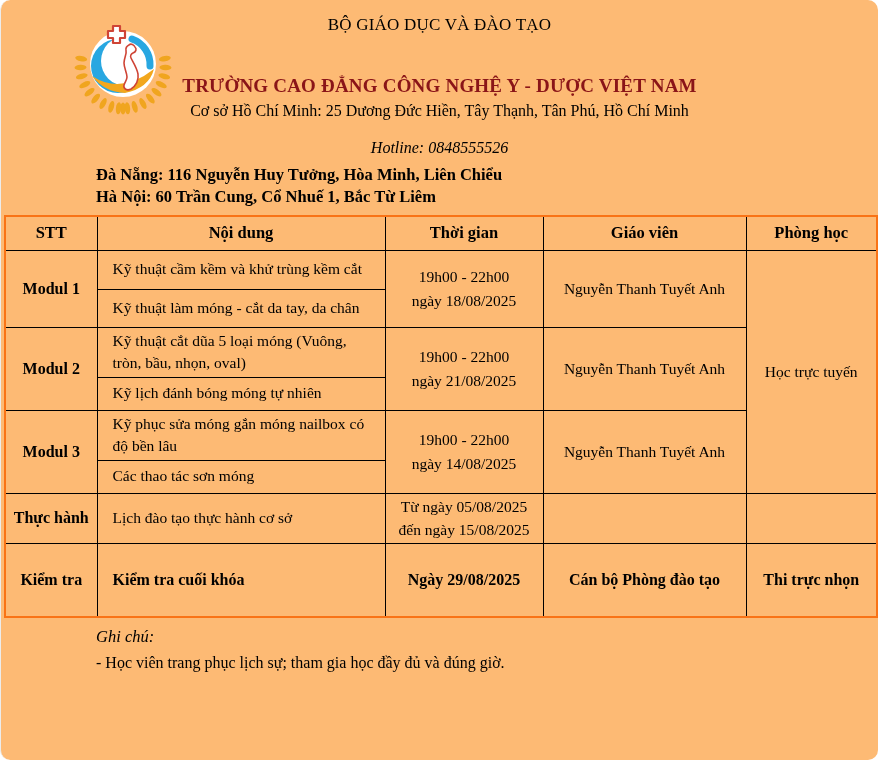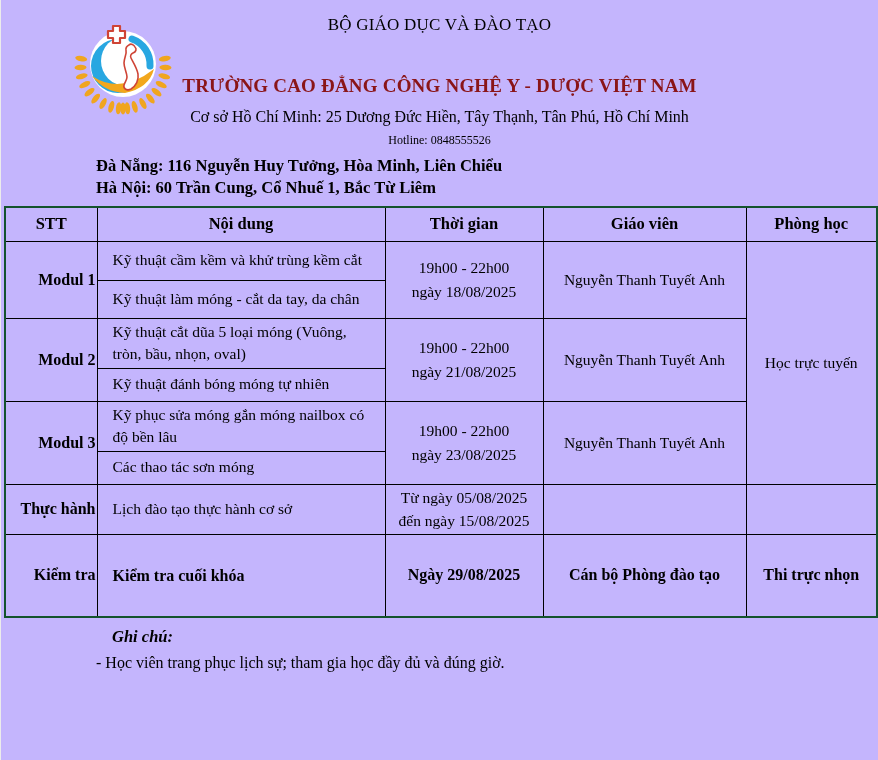--- a/index.html
+++ b/index.html
@@ -1,56 +1,57 @@
 <!DOCTYPE html>
 <html><head>
 <meta charset="utf-8">
 <style>
   html,body{margin:0;padding:0;background:#fff;}
   .page{
     position:relative;
     width:878px;height:760px;
-    background:#c4b5fd;
+    background:#fdba74;
     font-family:"Liberation Serif","DejaVu Serif",serif;
     color:#000;
     overflow:hidden;
     box-sizing:border-box;
     border-left:1px solid #ececec;
+    border-radius:10px;
   }
   
   .logo{position:absolute;left:72px;top:16px;width:100px;height:100px;}
   .head-center{text-align:center;padding-top:15px;}
   .h-ministry{font-size:17px;letter-spacing:.2px;}
   .h-school{font-size:19px;font-weight:bold;margin-top:4px;letter-spacing:.2px;}
-  .h-campus{font-size:16px;margin-top:11px;}
-  .h-hotline{font-size:12px;margin-top:7px;}
+  .h-campus{font-size:16px;margin-top:5px;}
+  .h-hotline{font-size:16px;margin-top:19px;font-style:italic;}
   
   .title-block{text-align:center;margin-top:15px;}
   .t-main{font-size:21px;font-weight:bold;letter-spacing:.5px;}
   .t-class{font-size:17px;font-weight:bold;margin-top:6px;}
   .t-exam{font-size:16px;font-weight:bold;font-style:italic;margin-top:4px;}
   
   .locations{margin:7px 0 0 95px;font-weight:bold;font-size:16.5px;line-height:22px;}
   
   table.sched{
     border-collapse:collapse;table-layout:fixed;
     width:872px;margin:7px 0 0 3px;
-    border:2px solid #14532d;
+    border:2px solid #f97316;
   }
   table.sched th,table.sched td{border:1px solid #000;overflow:hidden;}
   table.sched th{font-size:16.5px;font-weight:bold;text-align:center;}
-  td.stt{font-weight:bold;text-align:right;font-size:16px;}
+  td.stt{font-weight:bold;text-align:center;font-size:16px;}
   td.nd{text-align:left;padding:2px 15px;font-size:15.5px;line-height:1.45;}
   td.tg,td.gv,td.ph{text-align:center;font-size:15.5px;}
   td.tg .ln{display:block;line-height:1.5;}
   tr.exam td{font-weight:bold;font-size:16px;}
   tr.exam td.nd{font-size:16px;}
   
   .notes{margin:9px 0 0 95px;}
-  .n-head{font-size:16.5px;font-weight:bold;font-style:italic;margin-left:16px;}
+  .n-head{font-size:16.5px;font-weight:normal;font-style:italic;}
   .n-line{font-size:16px;margin-top:7px;}
 </style>
 </head>
 <body>
 
 <div class="page">
 
   <svg class="logo" viewBox="0 0 100 100" aria-hidden="true">
     <defs>
         <ellipse id="leaf" cx="50" cy="92.5" rx="2.7" ry="6"></ellipse>
@@ -134,48 +135,48 @@
     <tr style="height:50px">
       <td class="stt" rowspan="2">Modul 2</td>
       <td class="nd">Kỹ thuật cắt dũa 5 loại móng (Vuông, tròn, bầu, nhọn, oval)</td>
       <td class="tg" rowspan="2">
         <span class="ln">19h00 - 22h00</span>
         <span class="ln">ngày 21/08/2025</span>
       </td>
       <td class="gv" rowspan="2">Nguyễn Thanh Tuyết Anh</td>
     </tr>
     <tr style="height:33px">
-      <td class="nd">Kỹ thuật đánh bóng móng tự nhiên</td>
+      <td class="nd">Kỹ lịch đánh bóng móng tự nhiên</td>
     </tr>
 
     <tr style="height:50px">
       <td class="stt" rowspan="2">Modul 3</td>
       <td class="nd">Kỹ phục sửa móng gắn móng nailbox có độ bền lâu</td>
       <td class="tg" rowspan="2">
         <span class="ln">19h00 - 22h00</span>
-        <span class="ln">ngày 23/08/2025</span>
+        <span class="ln">ngày 14/08/2025</span>
       </td>
       <td class="gv" rowspan="2">Nguyễn Thanh Tuyết Anh</td>
     </tr>
     <tr style="height:33px">
       <td class="nd">Các thao tác sơn móng</td>
     </tr>
 
     <tr style="height:50px">
       <td class="stt">Thực hành</td>
       <td class="nd">Lịch đào tạo thực hành cơ sở</td>
       <td class="tg">
         <span class="ln">Từ ngày 05/08/2025</span>
         <span class="ln">đến ngày 15/08/2025</span>
       </td>
       <td class="gv"></td>
       <td class="ph"></td>
     </tr>
 
-    <tr class="exam" style="height:83px">
+    <tr class="exam" style="height:74px">
       <td class="stt">Kiểm tra</td>
       <td class="nd">Kiểm tra cuối khóa</td>
       <td class="tg">Ngày 29/08/2025</td>
       <td class="gv">Cán bộ Phòng đào tạo</td>
       <td class="ph">Thi trực nhọn</td>
     </tr>
   </tbody>
     </table>
 
   <div class="notes">

